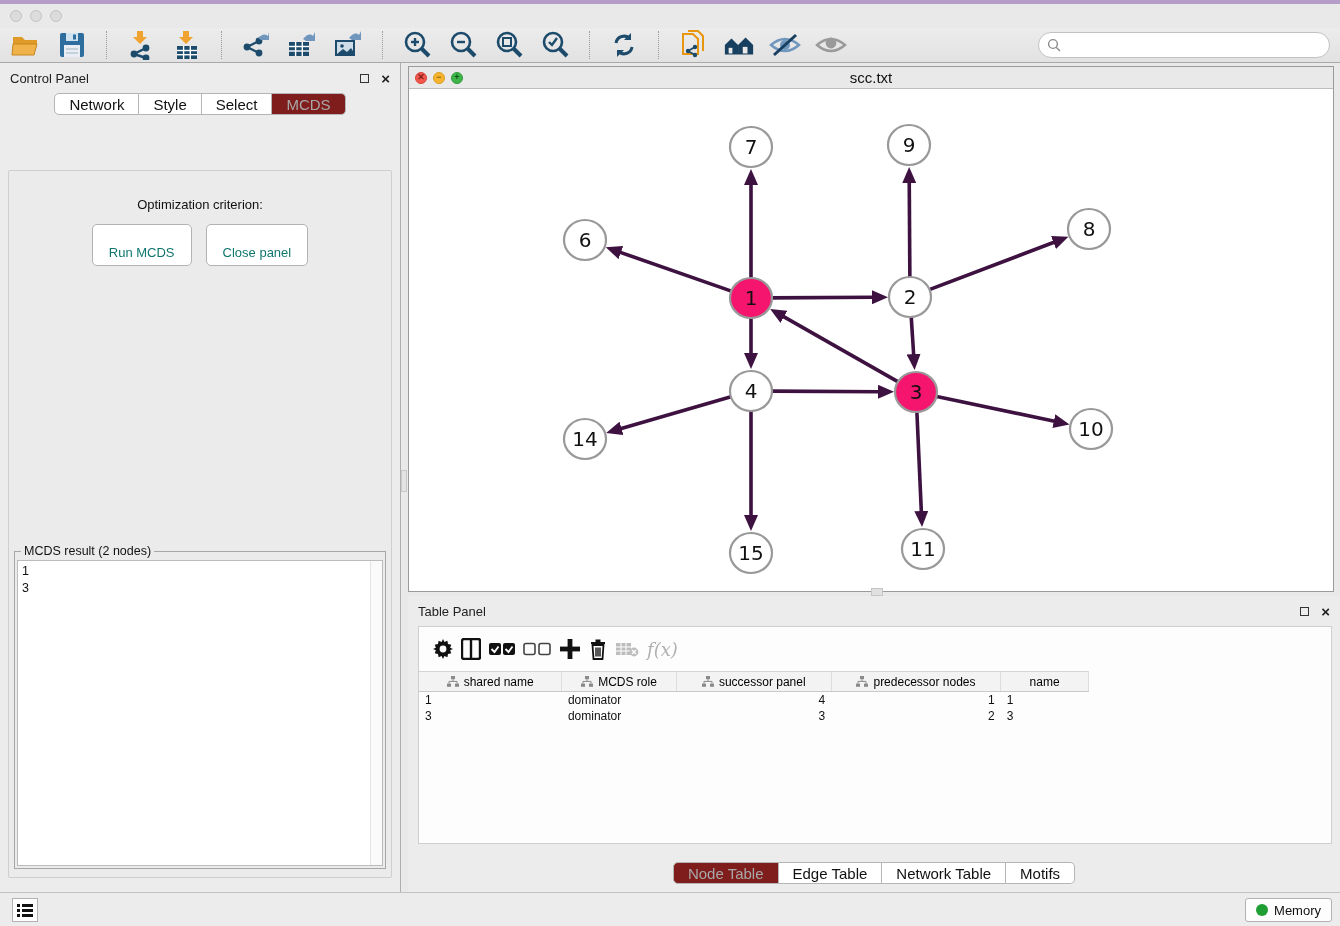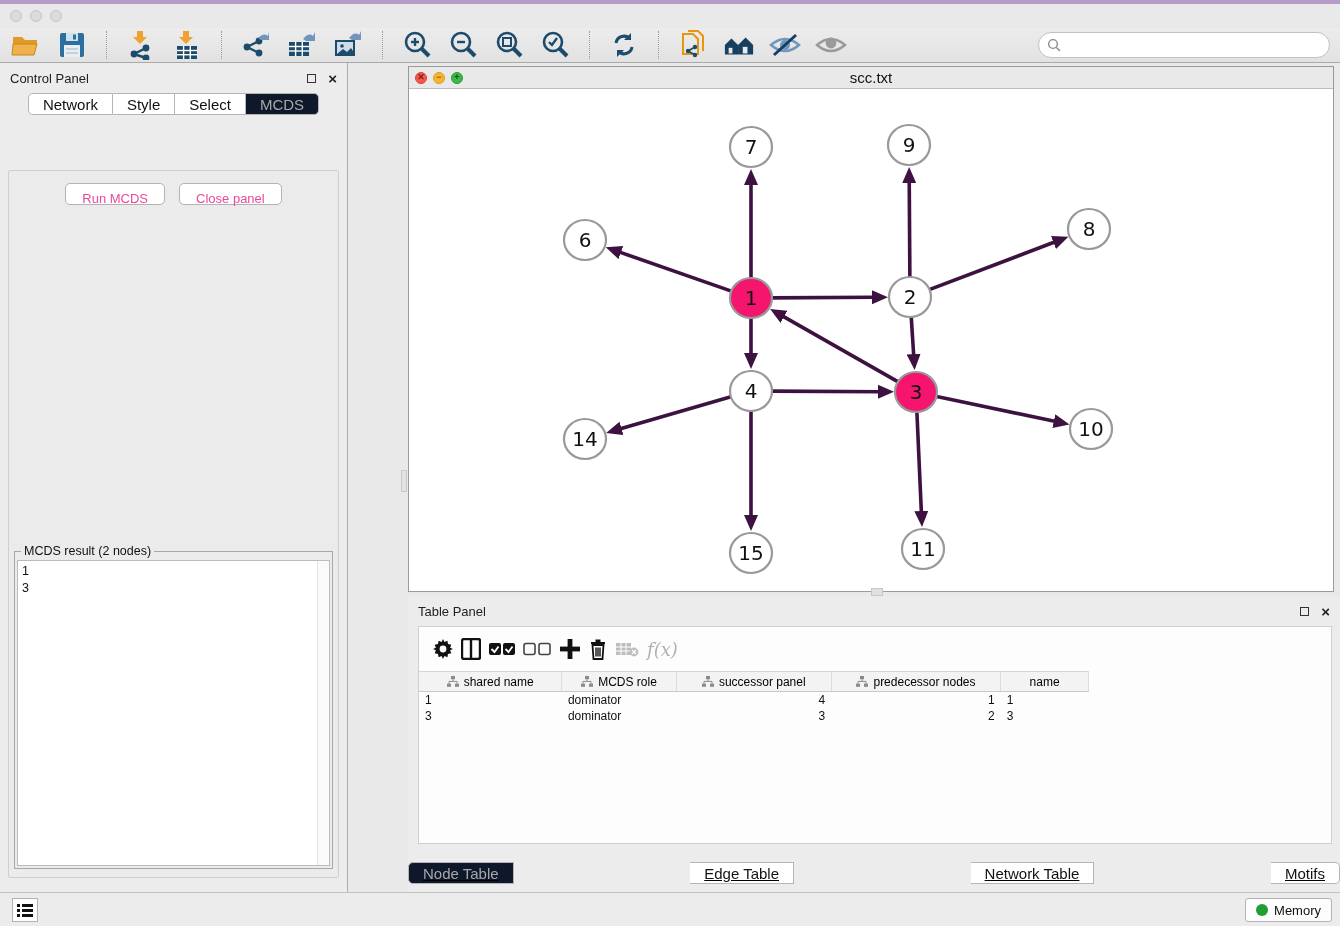--- a/index.html
+++ b/index.html
@@ -13,42 +13,42 @@
   #app-title { position:absolute; left:0; right:0; text-align:center; color:#9b9b9b; font-size:13px; }
 
   #toolbar { position:absolute; left:0; top:28px; width:100%; height:35px; background:linear-gradient(#ececec,#e2e2e2); border-bottom:1px solid #a9a9a9; display:flex; align-items:center; padding:0 10px; gap:14px; }
   .tb-sep { width:1px; height:28px; border-left:1px dotted #9a9a9a; margin:0 4px; }
   .tb-icon { width:32px; height:30px; display:flex; align-items:center; justify-content:center; }
   #search-wrap { margin-left:auto; width:292px; height:26px; background:#fff; border:1px solid #c2c2c2; border-radius:13px; display:flex; align-items:center; padding:0 8px; }
   #search-wrap svg { flex:0 0 auto; }
   #search-input { border:none; outline:none; flex:1; font-size:13px; background:transparent; margin-left:5px; }
 
   
-  #control-panel { position:absolute; left:0; top:63px; width:348px; bottom:34px; background:#ececec; border-right:1px solid #aeaeae; }
+  #control-panel { position:absolute; left:0; top:63px; width:401px; bottom:34px; background:#ececec; border-right:1px solid #aeaeae; }
   .panel-head { height:30px; display:flex; align-items:center; padding:0 10px; font-size:13px; color:#222; }
   .panel-head .spacer { flex:1; }
   .float-box { width:9px; height:9px; border:1.5px solid #333; display:inline-block; margin-right:12px; }
   .close-x { font-size:15px; font-weight:bold; color:#222; line-height:1; }
 
   .seg-tabs { display:flex; justify-content:center; position:relative; z-index:2; }
   .seg-tab { border:1px solid #b5b5b5; border-left:none; background:#fff; font-size:15px; padding:3px 14px; color:#111; height:22px; line-height:15px; }
   .seg-tab:first-child { border-left:1px solid #b5b5b5; border-radius:5px 0 0 5px; }
   .seg-tab:last-child { border-radius:0 5px 5px 0; }
-  .seg-tab.active { background:#0f172a; color:#a8a8a8; }
+  .seg-tab.active { background:#7f1d1d; color:#a8a8a8; }
 
   #cp-content { position:absolute; left:8px; right:8px; top:107px; bottom:14px; border:1px solid #cfcfcf; background:#ebebeb; border-radius:2px; }
   #opt-label { text-align:center; margin-top:26px; font-size:13px; color:#111; }
   #opt-select { margin:13px auto 0; width:312px; height:23px; background:#fff; border:1px solid #b3b3b3; border-radius:4px; display:flex; align-items:center; padding:0 6px; font-size:13px; }
   #opt-select .val { flex:1; }
   .updown { display:flex; flex-direction:column; gap:1px; align-items:center; }
   .updown i { width:0; height:0; border-left:4px solid transparent; border-right:4px solid transparent; }
   .updown .up { border-bottom:5px solid #444; }
   .updown .dn { border-top:5px solid #444; }
   #cp-buttons { display:flex; justify-content:center; gap:14px; margin-top:12px; }
-  .mac-btn { background:#fff; border:1px solid #b3b3b3; border-radius:5px; font-size:13px; padding:7px 16px; height:22px; color:#ec4899; }
+  .mac-btn { background:#fff; border:1px solid #b3b3b3; border-radius:5px; font-size:13px; padding:20px 16px; height:22px; color:#0f766e; }
 
   #result-box { position:absolute; left:5px; right:5px; top:380px; bottom:8px; border:1px solid #a8a8a8; background:#ebebeb; }
   #result-legend { position:absolute; top:-8px; left:6px; background:#ebebeb; font-size:12.5px; padding:0 3px; color:#111; }
   #result-text { position:absolute; left:2px; right:2px; top:8px; bottom:2px; background:#fff; border:1px solid #bbb; font-size:12.5px; padding:2px 4px; line-height:1.35; color:#111; }
   #result-scroll { position:absolute; right:0; top:0; bottom:0; width:12px; background:#fafafa; border-left:1px solid #e4e4e4; }
 
   
   #network-window { position:absolute; left:408px; top:66px; width:926px; height:526px; background:#fff; border:1px solid #9a9a9a; }
   #nw-titlebar { height:22px; background:#e9e9e9; border-bottom:1px solid #bdbdbd; display:flex; align-items:center; padding:0 6px; position:relative; }
   .tl { width:12px; height:12px; border-radius:50%; margin-right:6px; display:flex; align-items:center; justify-content:center; font-size:9px; font-weight:bold; line-height:1; }
@@ -66,21 +66,21 @@
   #table-panel { position:absolute; left:408px; top:596px; right:0; bottom:34px; background:#ececec; }
   #tp-inner { position:absolute; left:10px; right:8px; top:30px; height:218px; background:#fdfdfd; border:1px solid #cfcfcf; }
   #tp-toolbar { height:44px; display:flex; align-items:center; gap:8px; padding:0 14px; }
   #tp-toolbar .ti { display:flex; align-items:center; justify-content:center; }
   .fx-label { font-family:"DejaVu Serif", serif; font-style:italic; color:#b0b0b0; font-size:18px; }
   table.data { border-collapse:collapse; width:670px; margin-left:0; font-size:12px; }
   table.data th { background:#f3f3f3; border-top:1px solid #d4d4d4; border-bottom:1px solid #c9c9c9; border-right:1px solid #dddddd; font-weight:normal; height:20px; padding:0 4px; white-space:nowrap; }
   table.data th .hwrap { display:flex; align-items:center; justify-content:center; gap:5px; }
   table.data td { height:16px; padding:0 6px; white-space:nowrap; color:#111; }
   td.l { text-align:left; } td.r { text-align:right; }
-  #tp-tabs { position:absolute; left:0; right:0; bottom:8px; display:flex; justify-content:space-between;text-decoration:underline; }
+  #tp-tabs { position:absolute; left:0; right:0; bottom:8px; display:flex; justify-content:center; }
 
   
   #statusbar { position:absolute; left:0; bottom:0; width:100%; height:34px; background:#ececec; border-top:1px solid #c2c2c2; }
   #menu-list-btn { position:absolute; left:12px; top:5px; width:26px; height:24px; background:#fdfdfd; border:1px solid #b3b3b3; display:flex; align-items:center; justify-content:center; }
   #memory-btn { position:absolute; right:8px; top:5px; height:24px; background:#fdfdfd; border:1px solid #b3b3b3; border-radius:3px; display:flex; align-items:center; gap:6px; padding:0 10px; font-size:13px; color:#111; }
   #memory-dot { width:12px; height:12px; border-radius:50%; background:#1f9e33; }
 </style>
 </head>
 <body>
 
@@ -254,20 +254,21 @@
     <span class="float-box"></span>
     <span class="close-x">×</span>
   </div>
   <div class="seg-tabs">
     <button class="seg-tab">Network</button>
     <button class="seg-tab">Style</button>
     <button class="seg-tab">Select</button>
     <button class="seg-tab active">MCDS</button>
   </div>
   <div id="cp-content">
+    <div id="opt-label">Optimization criterion:</div>
     <div id="cp-buttons">
       <button class="mac-btn">Run MCDS</button>
       <button class="mac-btn">Close panel</button>
     </div>
     <div id="result-box">
       <span id="result-legend">MCDS result (2 nodes)</span>
       <div id="result-text">
           <pre id="result-pre" style="font-family:inherit">1
 3</pre>
           <span id="result-scroll"></span>

